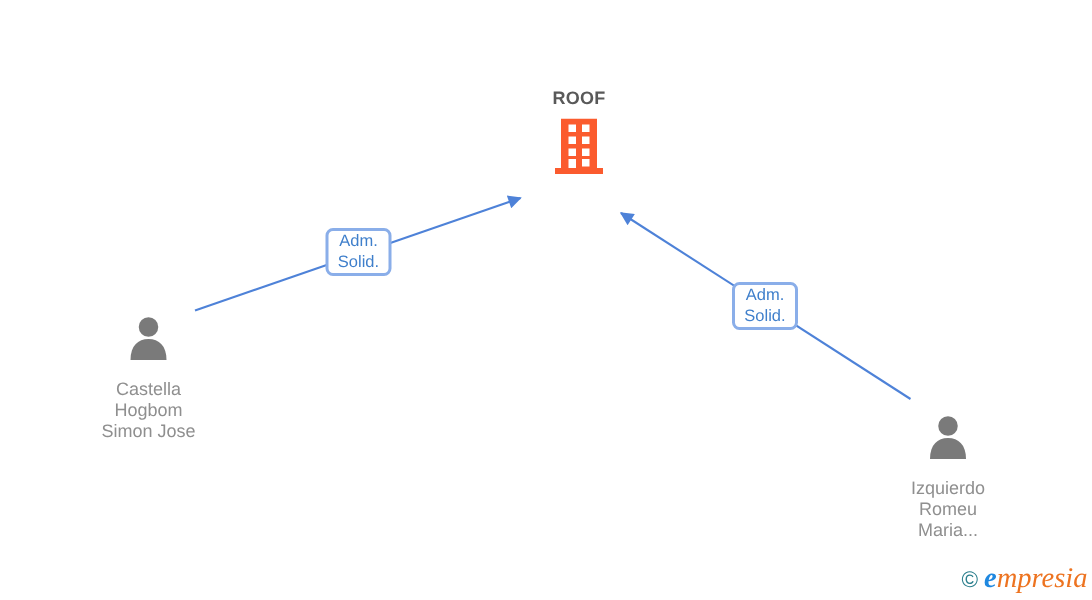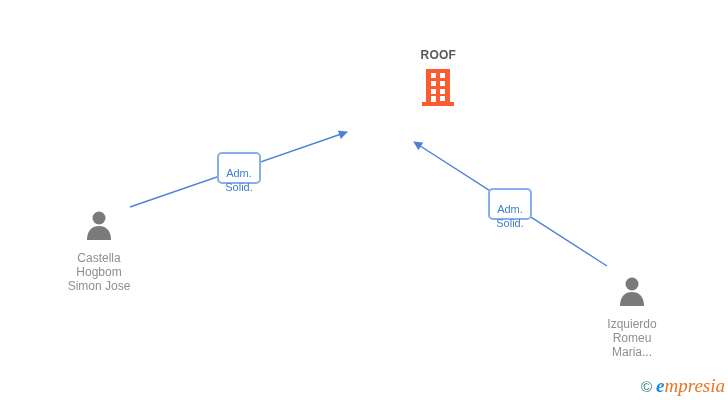--- a/index.html
+++ b/index.html
@@ -30,23 +30,23 @@
     position: absolute;
     left: 0; top: 0;
     width: 728px; height: 400px;
     z-index: 1;
   }
   svg.edges line { stroke: var(--arrow); stroke-width: 1.4; }
   svg.edges .arrowhead { fill: var(--arrow); }
 
   .company-node {
     position: absolute;
-    left: 316px; top: 48px;
+    left: 316px; top: 58px;
     width: 140px;
-    text-align: right;
+    text-align: center;
     z-index: 2;
   }
   .company-title {
     font-size: 12px;
     font-weight: bold;
     color: var(--company-title);
     line-height: 15px;
     letter-spacing: 0.2px;
   }
   .building-icon-wrap { margin-top: 6px; }
@@ -73,21 +73,21 @@
     width: 44px;
     height: 32px;
     background: #ffffff;
     border: 2px solid var(--edge-label-border);
     border-radius: 5px;
     z-index: 3;
     text-align: center;
     font-size: 11px;
     line-height: 14px;
     color: var(--edge-label-text);
-    padding-top: 12px;
+    padding-top: 0;
     cursor: pointer;
   }
   .edge-label.one { left: 217px; top: 152px; }
   .edge-label.two { left: 488px; top: 188px; }
 
   .brand-footer {
     position: absolute;
     right: 3px;
     bottom: 4px;
     z-index: 2;

